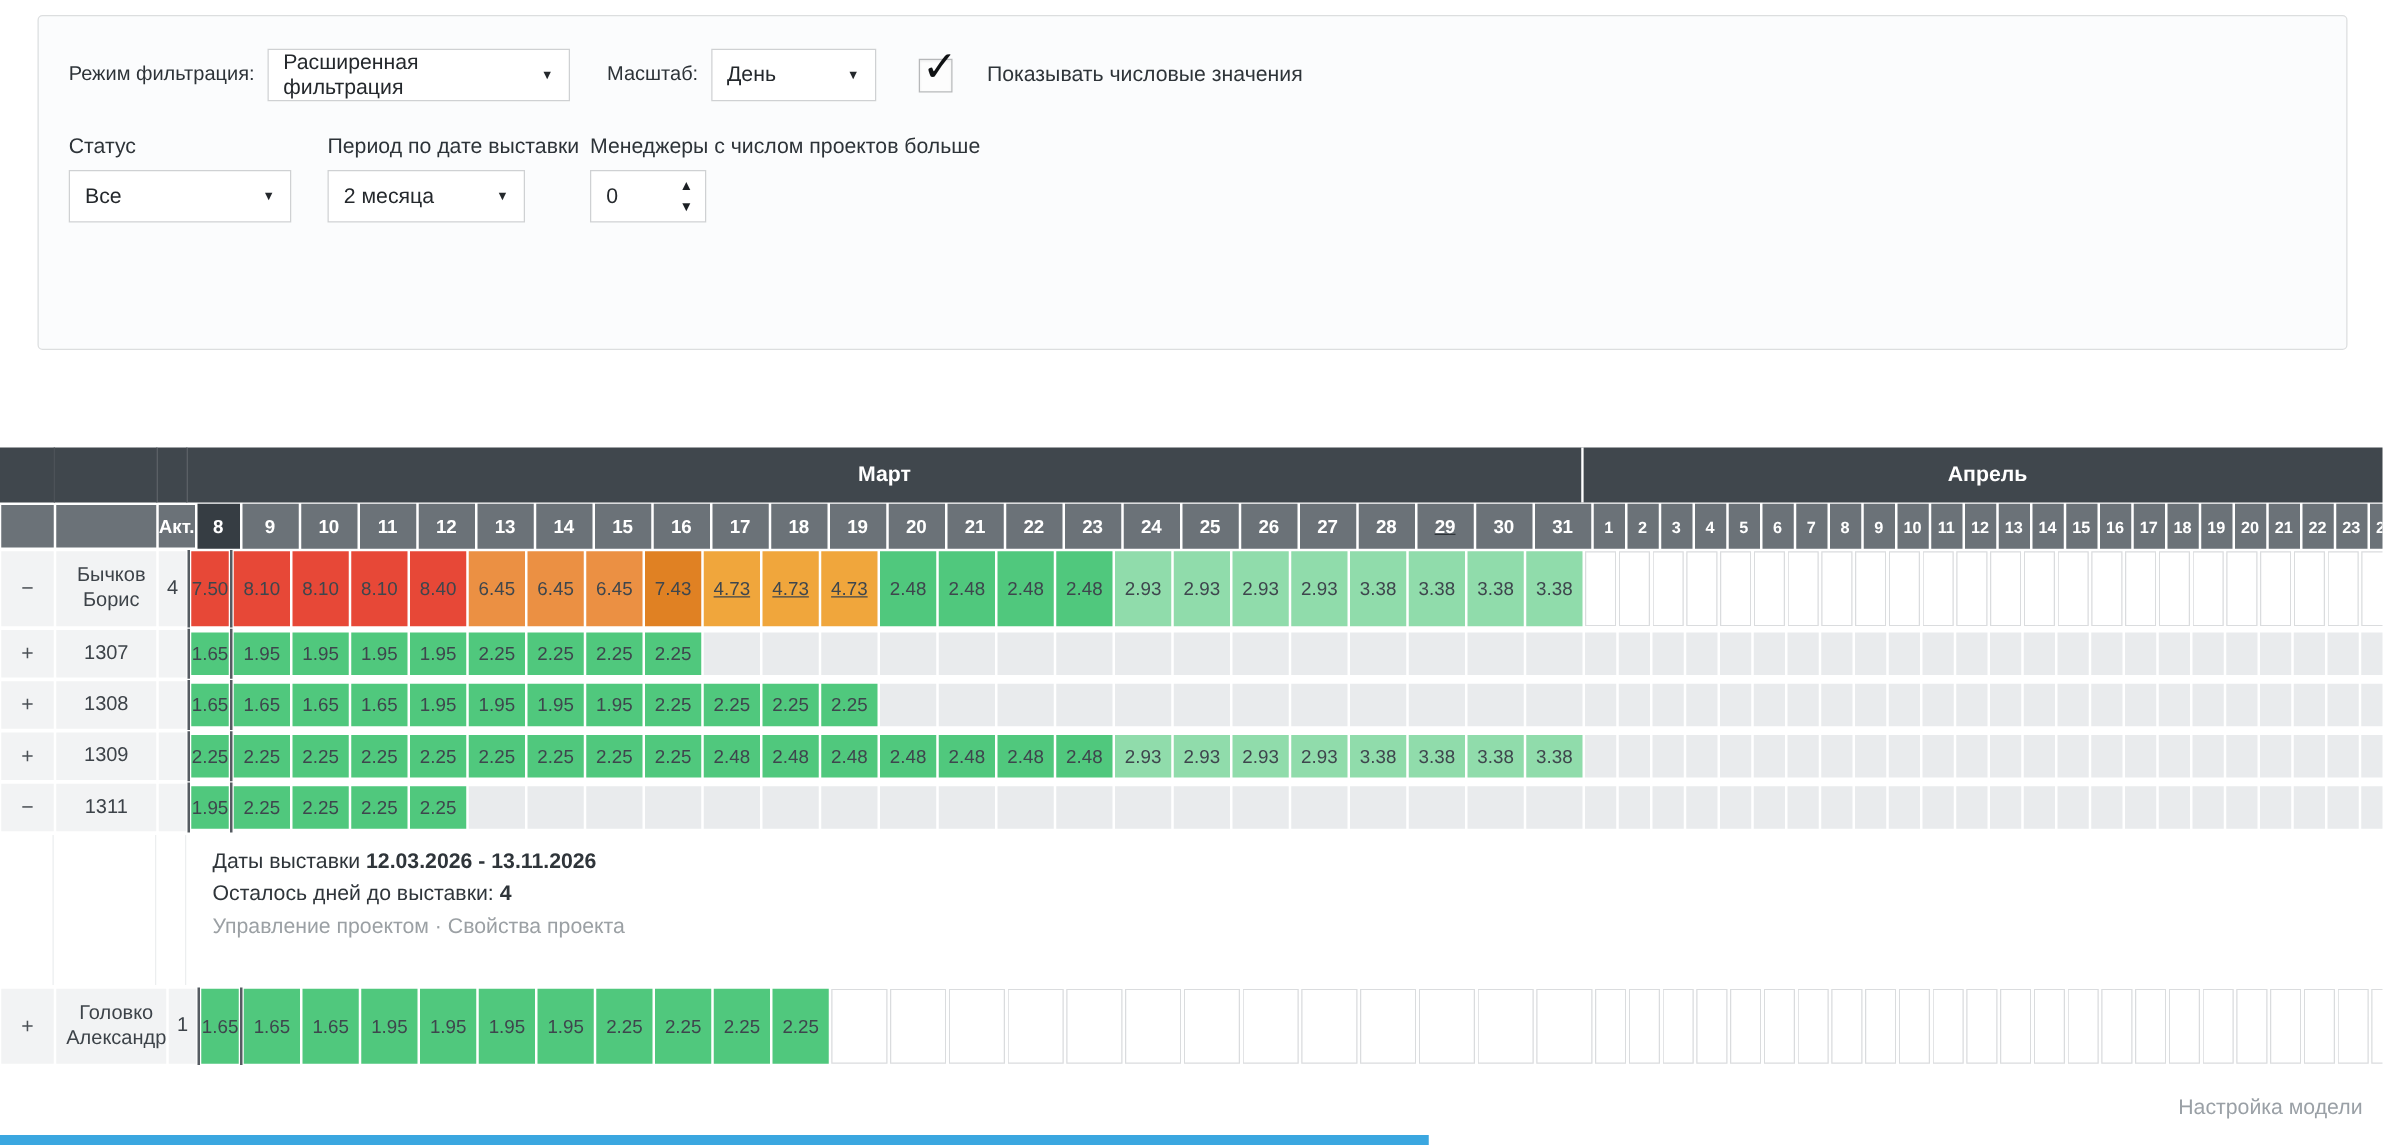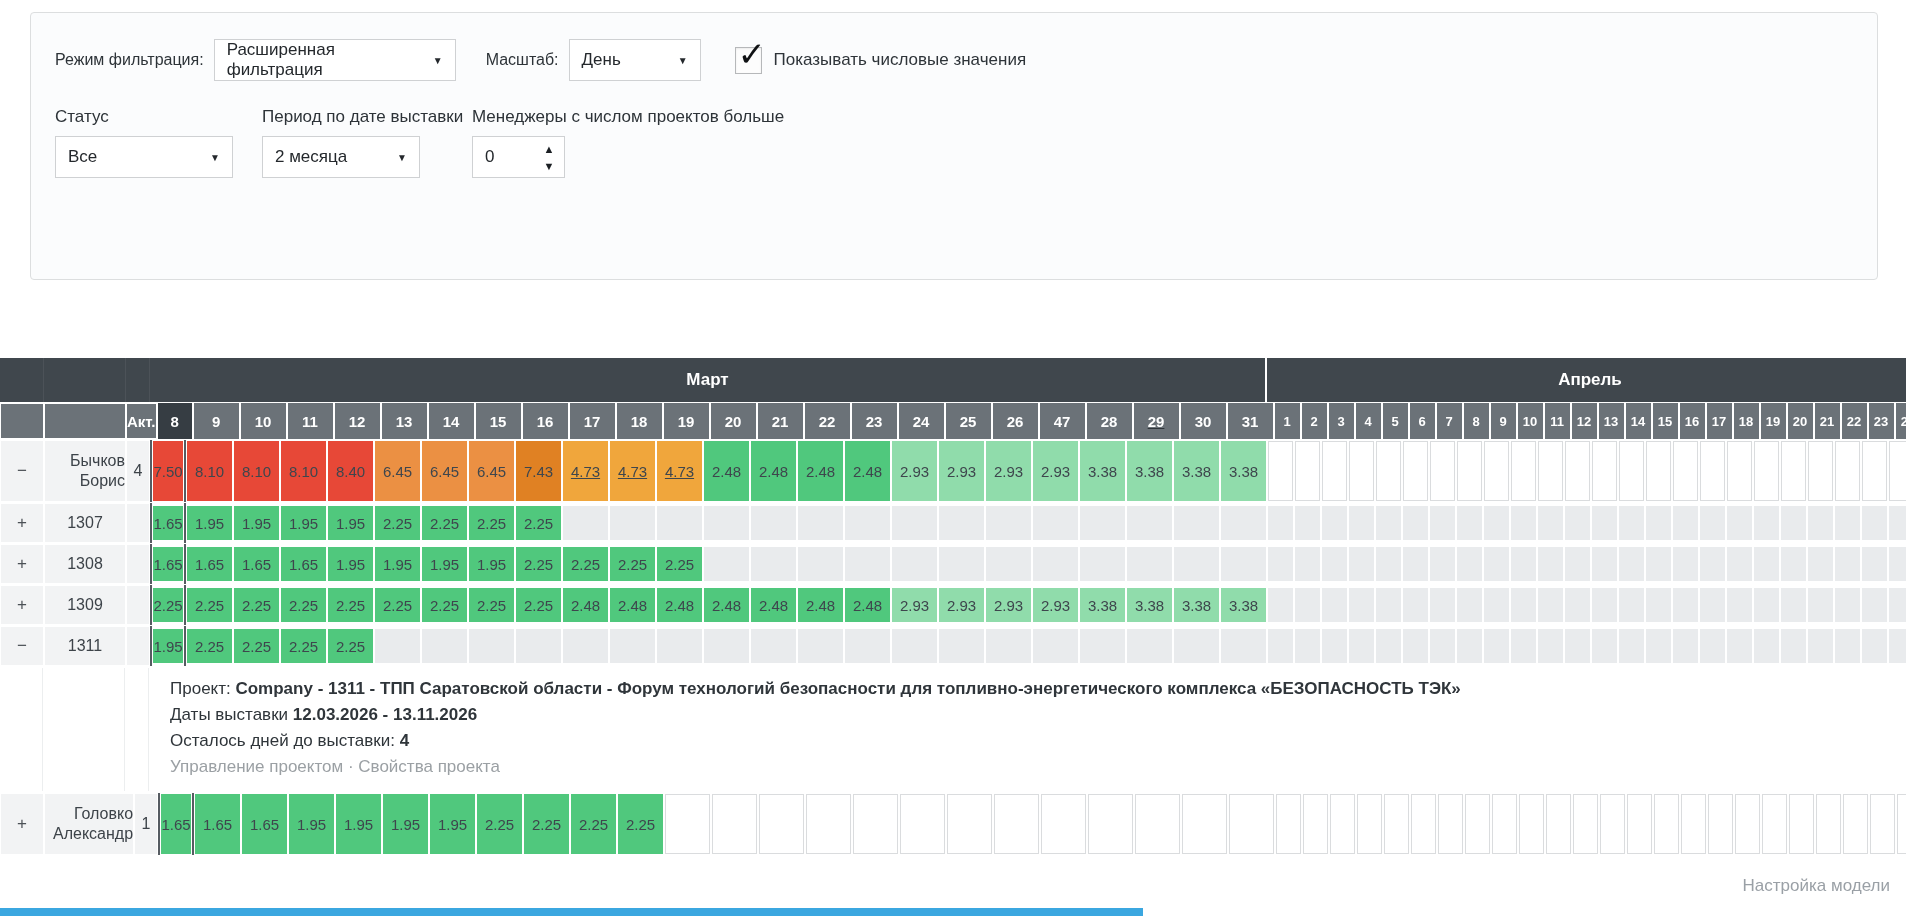--- a/index.html
+++ b/index.html
@@ -25,21 +25,21 @@
   .sel-mode{width:242px;margin-left:10px;}
   .sel-scale{width:132px;margin-left:10px;}
   .checkbox{
     width:27px;height:27px;box-sizing:border-box;border:1px solid #b6b8ba;
     background:#fdfdfd;box-shadow:inset 0 1px 2px rgba(0,0,0,.08);
     position:relative;margin-left:34px;cursor:pointer;flex:0 0 27px;
   }
   .checkbox .mark{
     position:absolute;top:-14px;left:2px;font-size:34px;font-weight:bold;color:#101214;
   }
-  .cblabel{font-size:17px;margin-left:12px;}
+  .cblabel{font-size:17px;margin-left:28px;}
   .mlscale{margin-left:30px;}
   .btn{
     margin-left:auto;margin-right:4px;height:44px;padding:0 26px;
     border:1px solid #b3b3b3;border-radius:4px;
     background:linear-gradient(#f8f8f8,#e9e9e9);
     font-size:17px;color:#222;font-family:inherit;cursor:pointer;
   }
   .frow2{margin-top:30px;}
   .fgroup{display:inline-block;vertical-align:top;}
   .fgroup .glabel{font-size:17px;color:#2d3338;margin-bottom:9px;white-space:nowrap;}
@@ -80,21 +80,21 @@
   .drow .fx .in{background:var(--c-header_gray);color:#fff;font-weight:bold;font-size:15px;}
   .hc{box-sizing:border-box;padding:0 1px;}
   .hc .in{background:var(--c-header_gray);color:#fff;font-weight:bold;font-size:15px;}
   .hc.ap .in{font-size:13px;}
   .hc.thc .in{background:var(--c-today_dark);}
   .row{display:flex;margin-top:1px;background:#fff;}
   .row.manager{height:62px;}
   .row.project{height:40px;}
   .row .fx .in{background:#f2f3f4;color:#3d4349;font-size:16px;}
   .row .fx .exp{font-size:17px;color:#4c5156;cursor:pointer;}
-  .row.manager .namein{justify-content:flex-start;padding-left:8px;line-height:1.22;text-align:right;}
+  .row.manager .namein{justify-content:flex-start;padding-left:8px;line-height:1.22;text-align:center;}
   .c{box-sizing:border-box;padding:0 1px;}
   .row.manager .c{padding:1px;}
   .row.project .c{padding:3px 1px;}
   .c .in{font-size:15px;color:#3e464d;}
   .c.t{border-left:2px solid #565c62;border-right:2px solid #565c62;padding-left:0;padding-right:0;}
   .v.g{background:var(--c-green);}
   .v.lg{background:var(--c-light_green);}
   .v.a{background:var(--c-amber);text-decoration:underline;}
   .v.o{background:var(--c-orange);}
   .v.do{background:var(--c-dark_orange);}
@@ -229,21 +229,21 @@
       <div class="hc" style="flex: 0 0 47px;">
         <div class="in">24</div>
       </div>
       <div class="hc" style="flex: 0 0 47px;">
         <div class="in">25</div>
       </div>
       <div class="hc" style="flex: 0 0 47px;">
         <div class="in">26</div>
       </div>
       <div class="hc" style="flex: 0 0 47px;">
-        <div class="in">47</div>
+        <div class="in">27</div>
       </div>
       <div class="hc" style="flex: 0 0 47px;">
         <div class="in">28</div>
       </div>
       <div class="hc" style="flex: 0 0 47px; text-decoration: underline;">
         <div class="in">29</div>
       </div>
       <div class="hc" style="flex: 0 0 47px;">
         <div class="in">30</div>
       </div>
@@ -1102,21 +1102,20 @@
       <div class="fx w44">
         <div class="in"></div>
       </div>
       <div class="fx w82">
         <div class="in"></div>
       </div>
       <div class="fx w24">
         <div class="in"></div>
       </div>
       <div class="dcontent">
-        <div class="dl">Проект: <b>Company - 1311 - ТПП Саратовской области - Форум технологий безопасности для топливно-энергетического комплекса «БЕЗОПАСНОСТЬ ТЭК»</b></div>
         <div class="dl">Даты выставки <b>12.03.2026 - 13.11.2026</b></div>
         <div class="dl">Осталось дней до выставки: <b>4</b></div>
         <div class="dlinks"><span class="lnk">Управление проектом</span> · <span class="lnk">Свойства проекта</span></div>
       </div>
     </div>
     <div class="row manager">
       <div class="fx w44">
         <div class="in exp">+</div>
       </div>
       <div class="fx w82">

